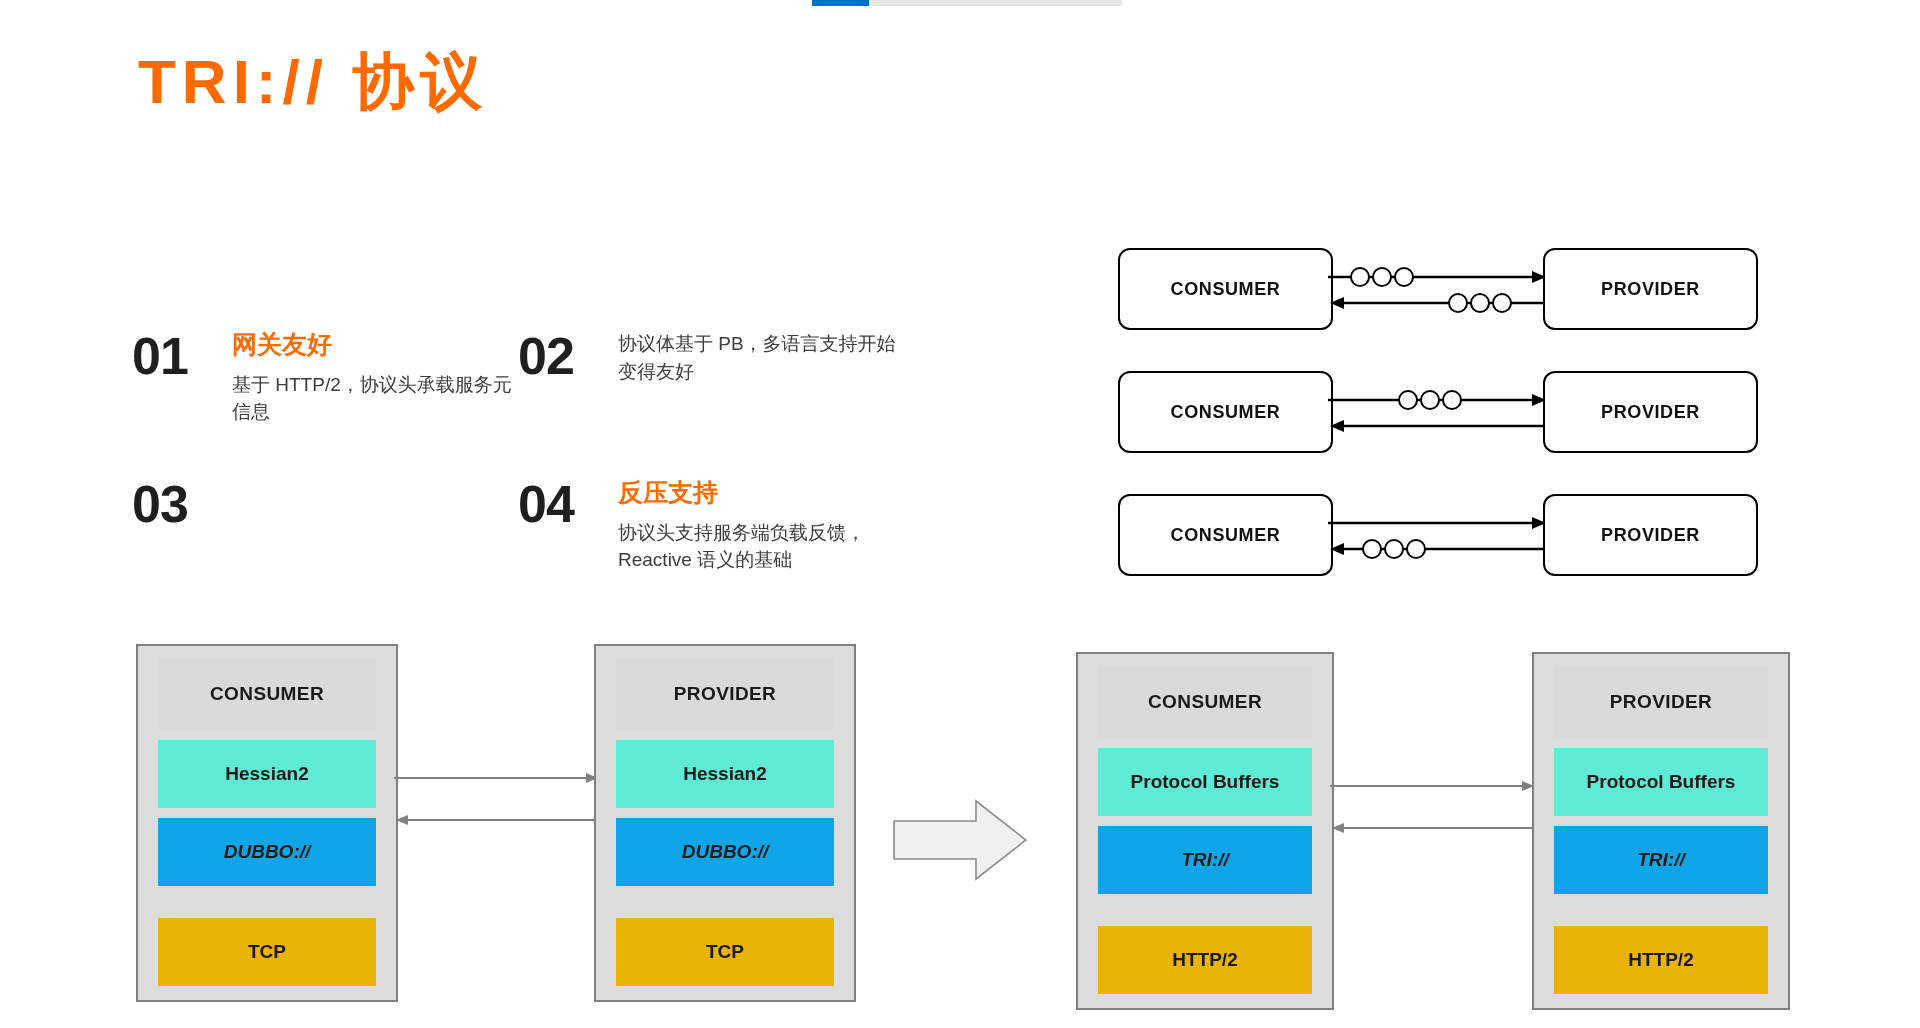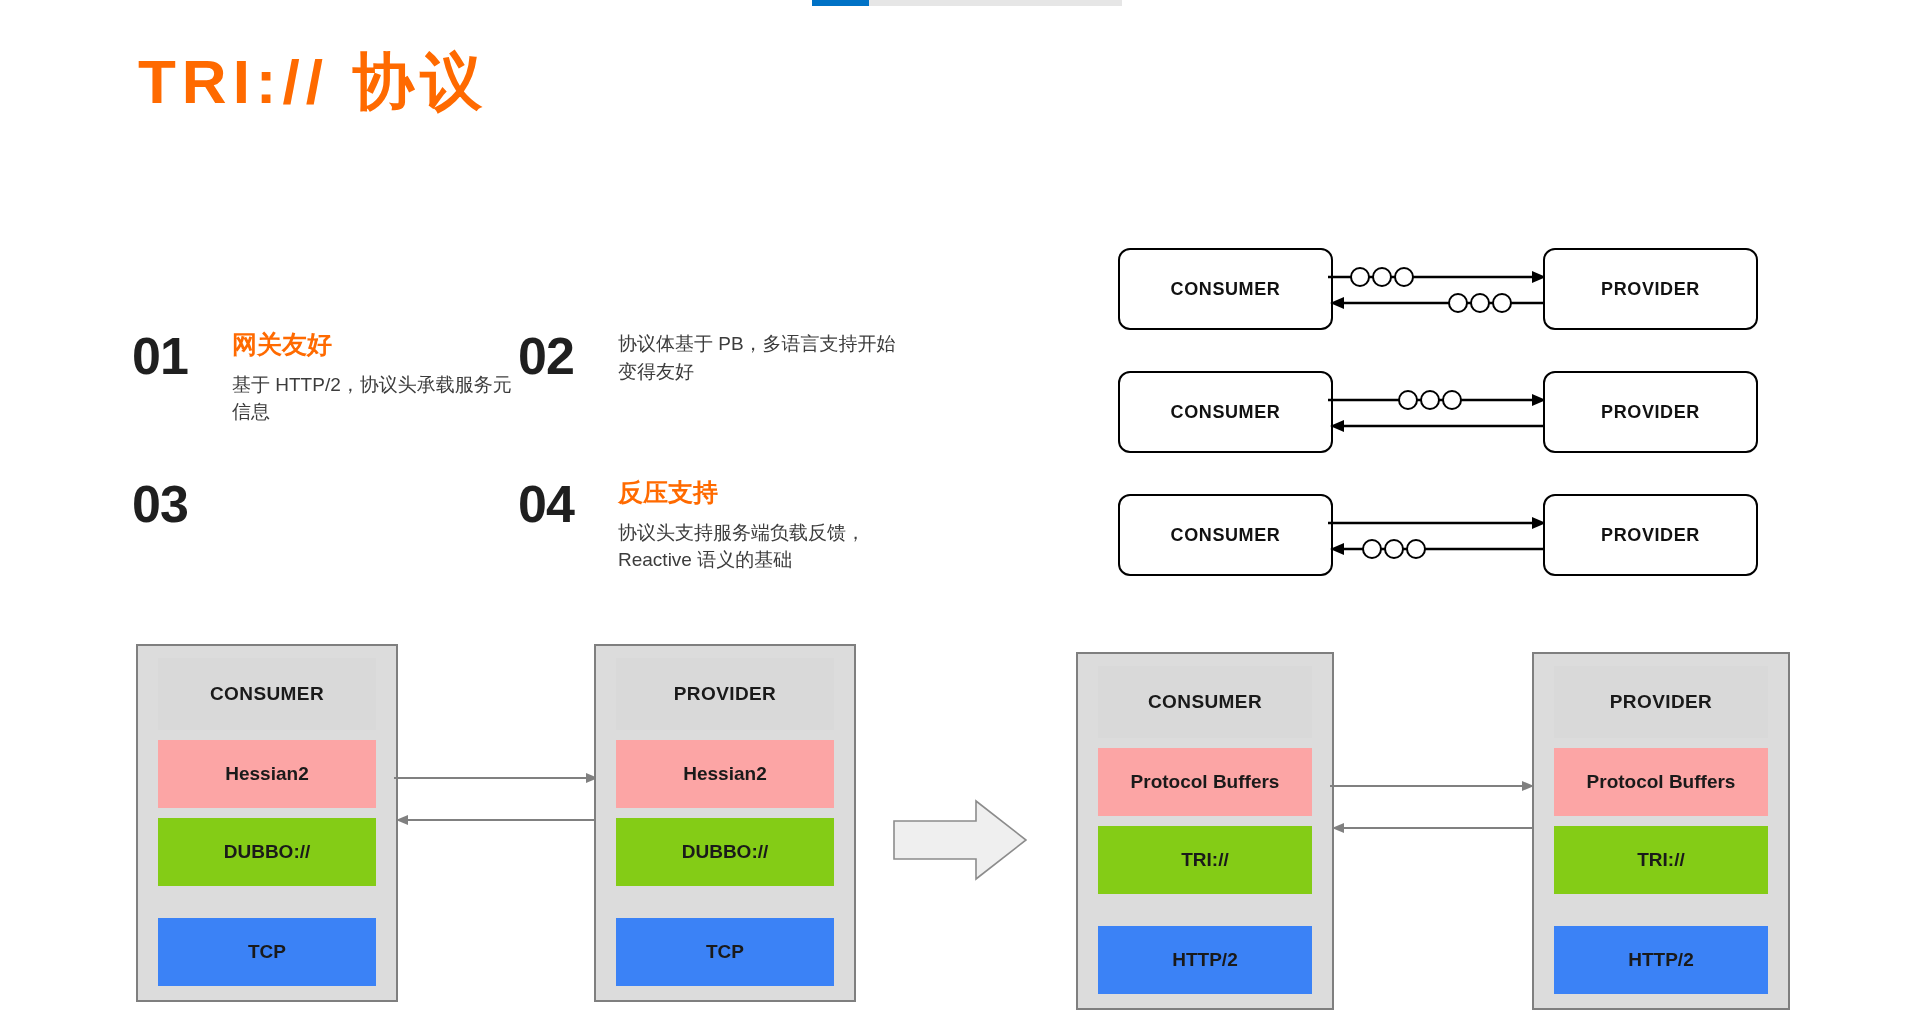--- a/index.html
+++ b/index.html
@@ -170,23 +170,23 @@
     justify-content: center;
     margin-bottom: 10px;
   }
   .stack-layer:last-child { margin-bottom: 0; }
   .stack-layer .label {
     font-size: 19px;
     font-weight: 700;
     color: #1a1a1a;
     white-space: nowrap;
   }
-  .layer-serial { background: #fca5a5; }
-  .layer-proto  { background: #84cc16; }
-  .layer-trans  { background: #3b82f6; margin-top: 32px; }
+  .layer-serial { background: #5eead4; }
+  .layer-proto  { background: #0ea5e9; font-style: italic; }
+  .layer-trans  { background: #eab308; margin-top: 32px; }
 
   
   .stack-arrows {
     position: absolute;
     height: 120px;
   }
   .stack-arrows.left-pair  { left: 394px;  top: 760px; width: 206px; }
   .stack-arrows.right-pair { left: 1330px; top: 768px; width: 206px; }
 
   

